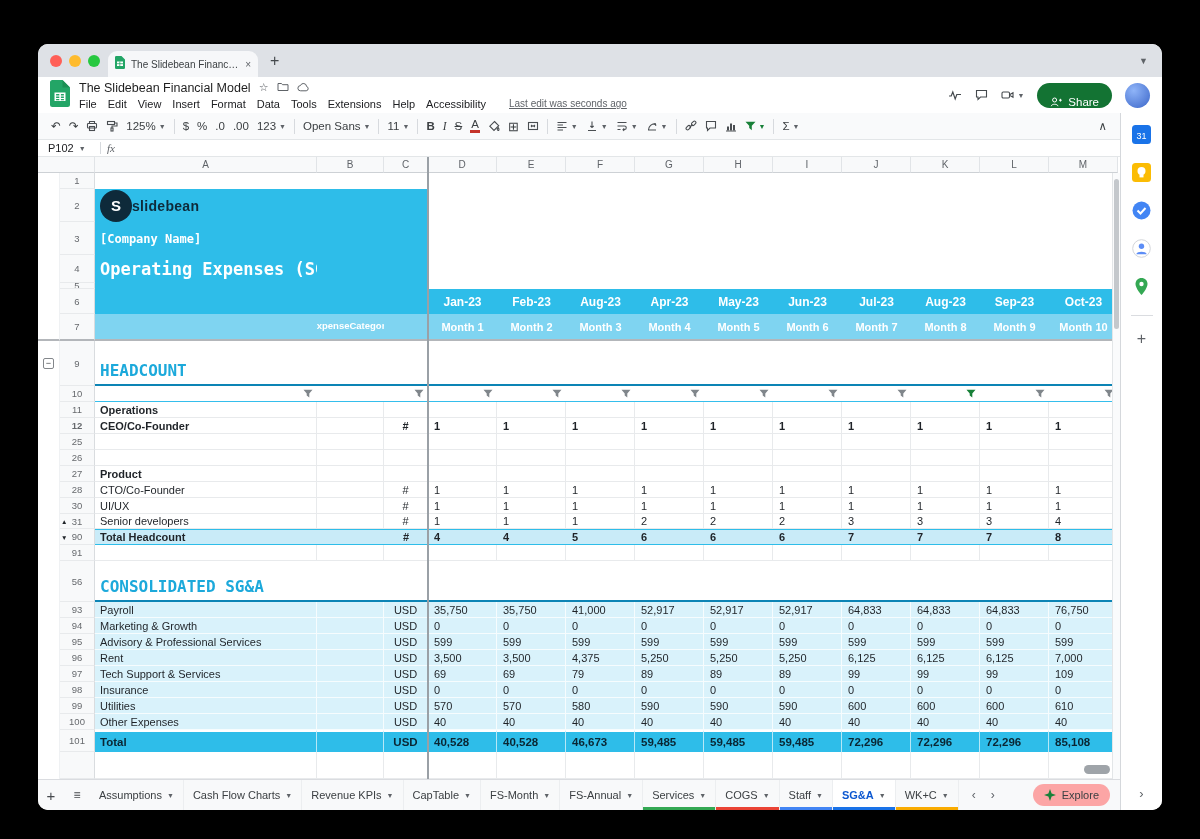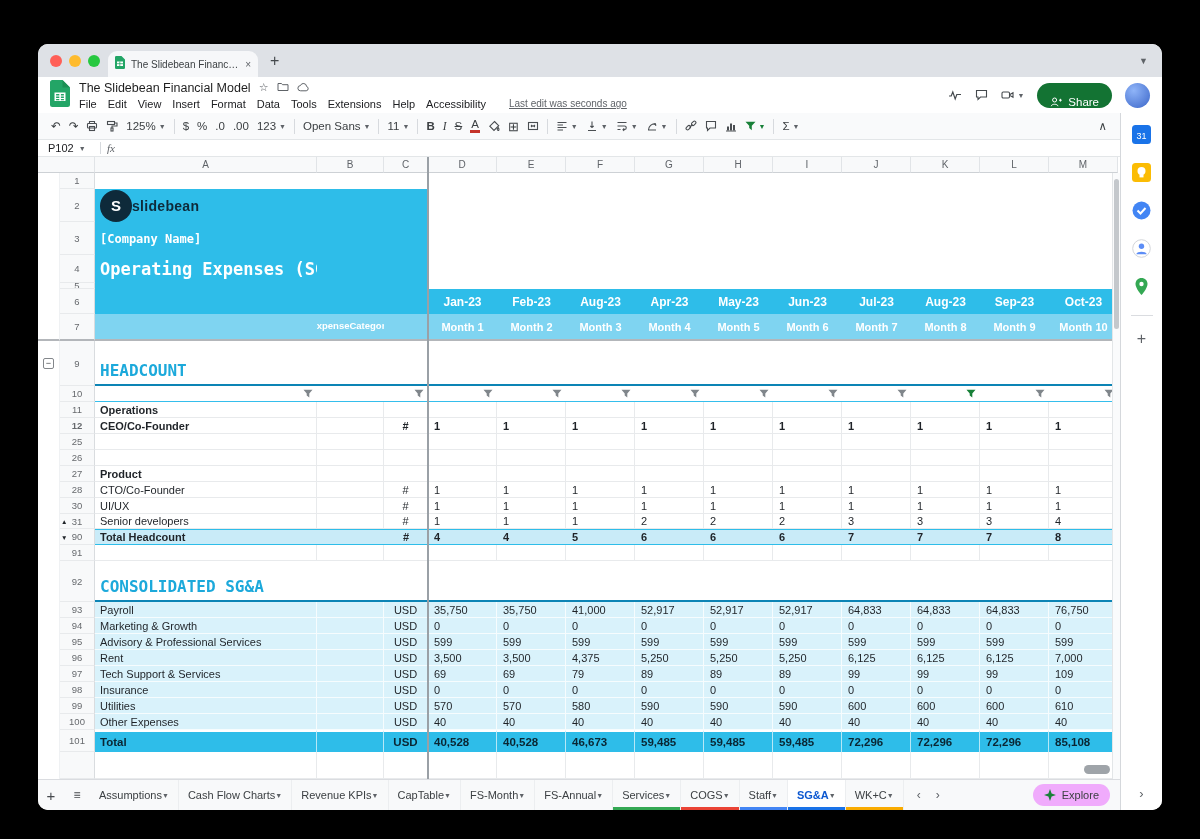--- a/index.html
+++ b/index.html
@@ -84,26 +84,26 @@
   .minusbox{width:11px;height:11px;border:1px solid #83878B;border-radius:2px;font-size:9px;line-height:9px;color:#3C4043;display:flex;align-items:center;justify-content:center;background:#fff}
   .mark{position:absolute;left:1px;top:50%;transform:translateY(-50%);font-size:6.5px;color:#1F2328}
   .frozen-v{position:absolute;left:389px;top:0;bottom:0;width:2px;background:#9AA0A6;z-index:6}
   .vscroll{position:absolute;top:16px;right:0;width:8px;bottom:0;background:#FAFBFC;border-left:1px solid #E3E6E8;z-index:7}
   .vthumb{position:absolute;top:6px;left:1px;width:5px;height:150px;background:#C4C8CC;border-radius:3px}
   .hthumb{position:absolute;bottom:5px;left:1046px;width:26px;height:9px;background:#9FA4A9;border-radius:5px;z-index:7}
 
   
   .tabbar{height:31px;background:#F8F9FA;border-top:1px solid #DADCE0;display:flex;align-items:stretch;font-size:11px;color:#3C4043}
   .tb-sq{width:26px;display:flex;align-items:center;justify-content:center;font-size:15px;color:#45494D}
-  .sheettab{display:flex;align-items:center;padding:0 9px;position:relative;border-right:1px solid #ECEEF0;white-space:nowrap}
+  .sheettab{display:flex;align-items:center;gap:5px;padding:0 9px;position:relative;border-right:1px solid #ECEEF0;white-space:nowrap}
   .sheettab .ca{font-size:7px;color:#5F6368}
   .sheettab.active{background:#fff;font-weight:700;color:#0B57D0}
   .ul{position:absolute;left:0;right:0;bottom:0;height:3px}
   .navarrows{display:flex;align-items:center;gap:15px;padding:0 13px;color:#5F6368;font-size:12px}
-  .explore{margin-left:auto;margin-right:10px;align-self:center;height:22px;display:flex;align-items:center;gap:6px;padding:0 11px;border-radius:11px;background:#f0abfc;color:#3C4043;font-size:11px}
+  .explore{margin-left:auto;margin-right:10px;align-self:center;height:22px;display:flex;align-items:center;gap:6px;padding:0 11px;border-radius:11px;background:#fca5a5;color:#3C4043;font-size:11px}
 
   
   .sidepanel{width:42px;border-left:1px solid #D5D8DC;display:flex;flex-direction:column;align-items:center;padding-top:12px;gap:15px;background:#fff}
   .sp-div{width:22px;height:1px;background:#DADCE0}
   .sp-plus{font-size:16px;color:#5F6368;line-height:1}
   .sp-collapse{margin-top:auto;margin-bottom:9px;font-size:13px;color:#5F6368}
 </style>
 </head>
 <body>
 
@@ -710,21 +710,21 @@
                 <div class="c wV gl"></div>
                 <div class="c wV gl"></div>
                 <div class="c wV gl"></div>
                 <div class="c wV gl"></div>
                 <div class="c wV gl"></div>
                 <div class="c wV gl"></div>
                 <div class="c wV gl"></div>
               </div>
               <div class="row" style="height: 41px;">
                 <div class="c gut"></div>
-                <div class="c rn">92</div>
+                <div class="c rn">56</div>
                 <div class="c sec">CONSOLIDATED SG&amp;A</div>
               </div>
               <div class="row" style="height: 16px;">
                 <div class="c gut"></div>
                 <div class="c rn">93</div>
                 <div class="c wA sg">Payroll</div>
                 <div class="c wB sg"></div>
                 <div class="c wC sg">USD</div>
                 <div class="c wV sg">35,750</div>
                 <div class="c wV sg">35,750</div>

